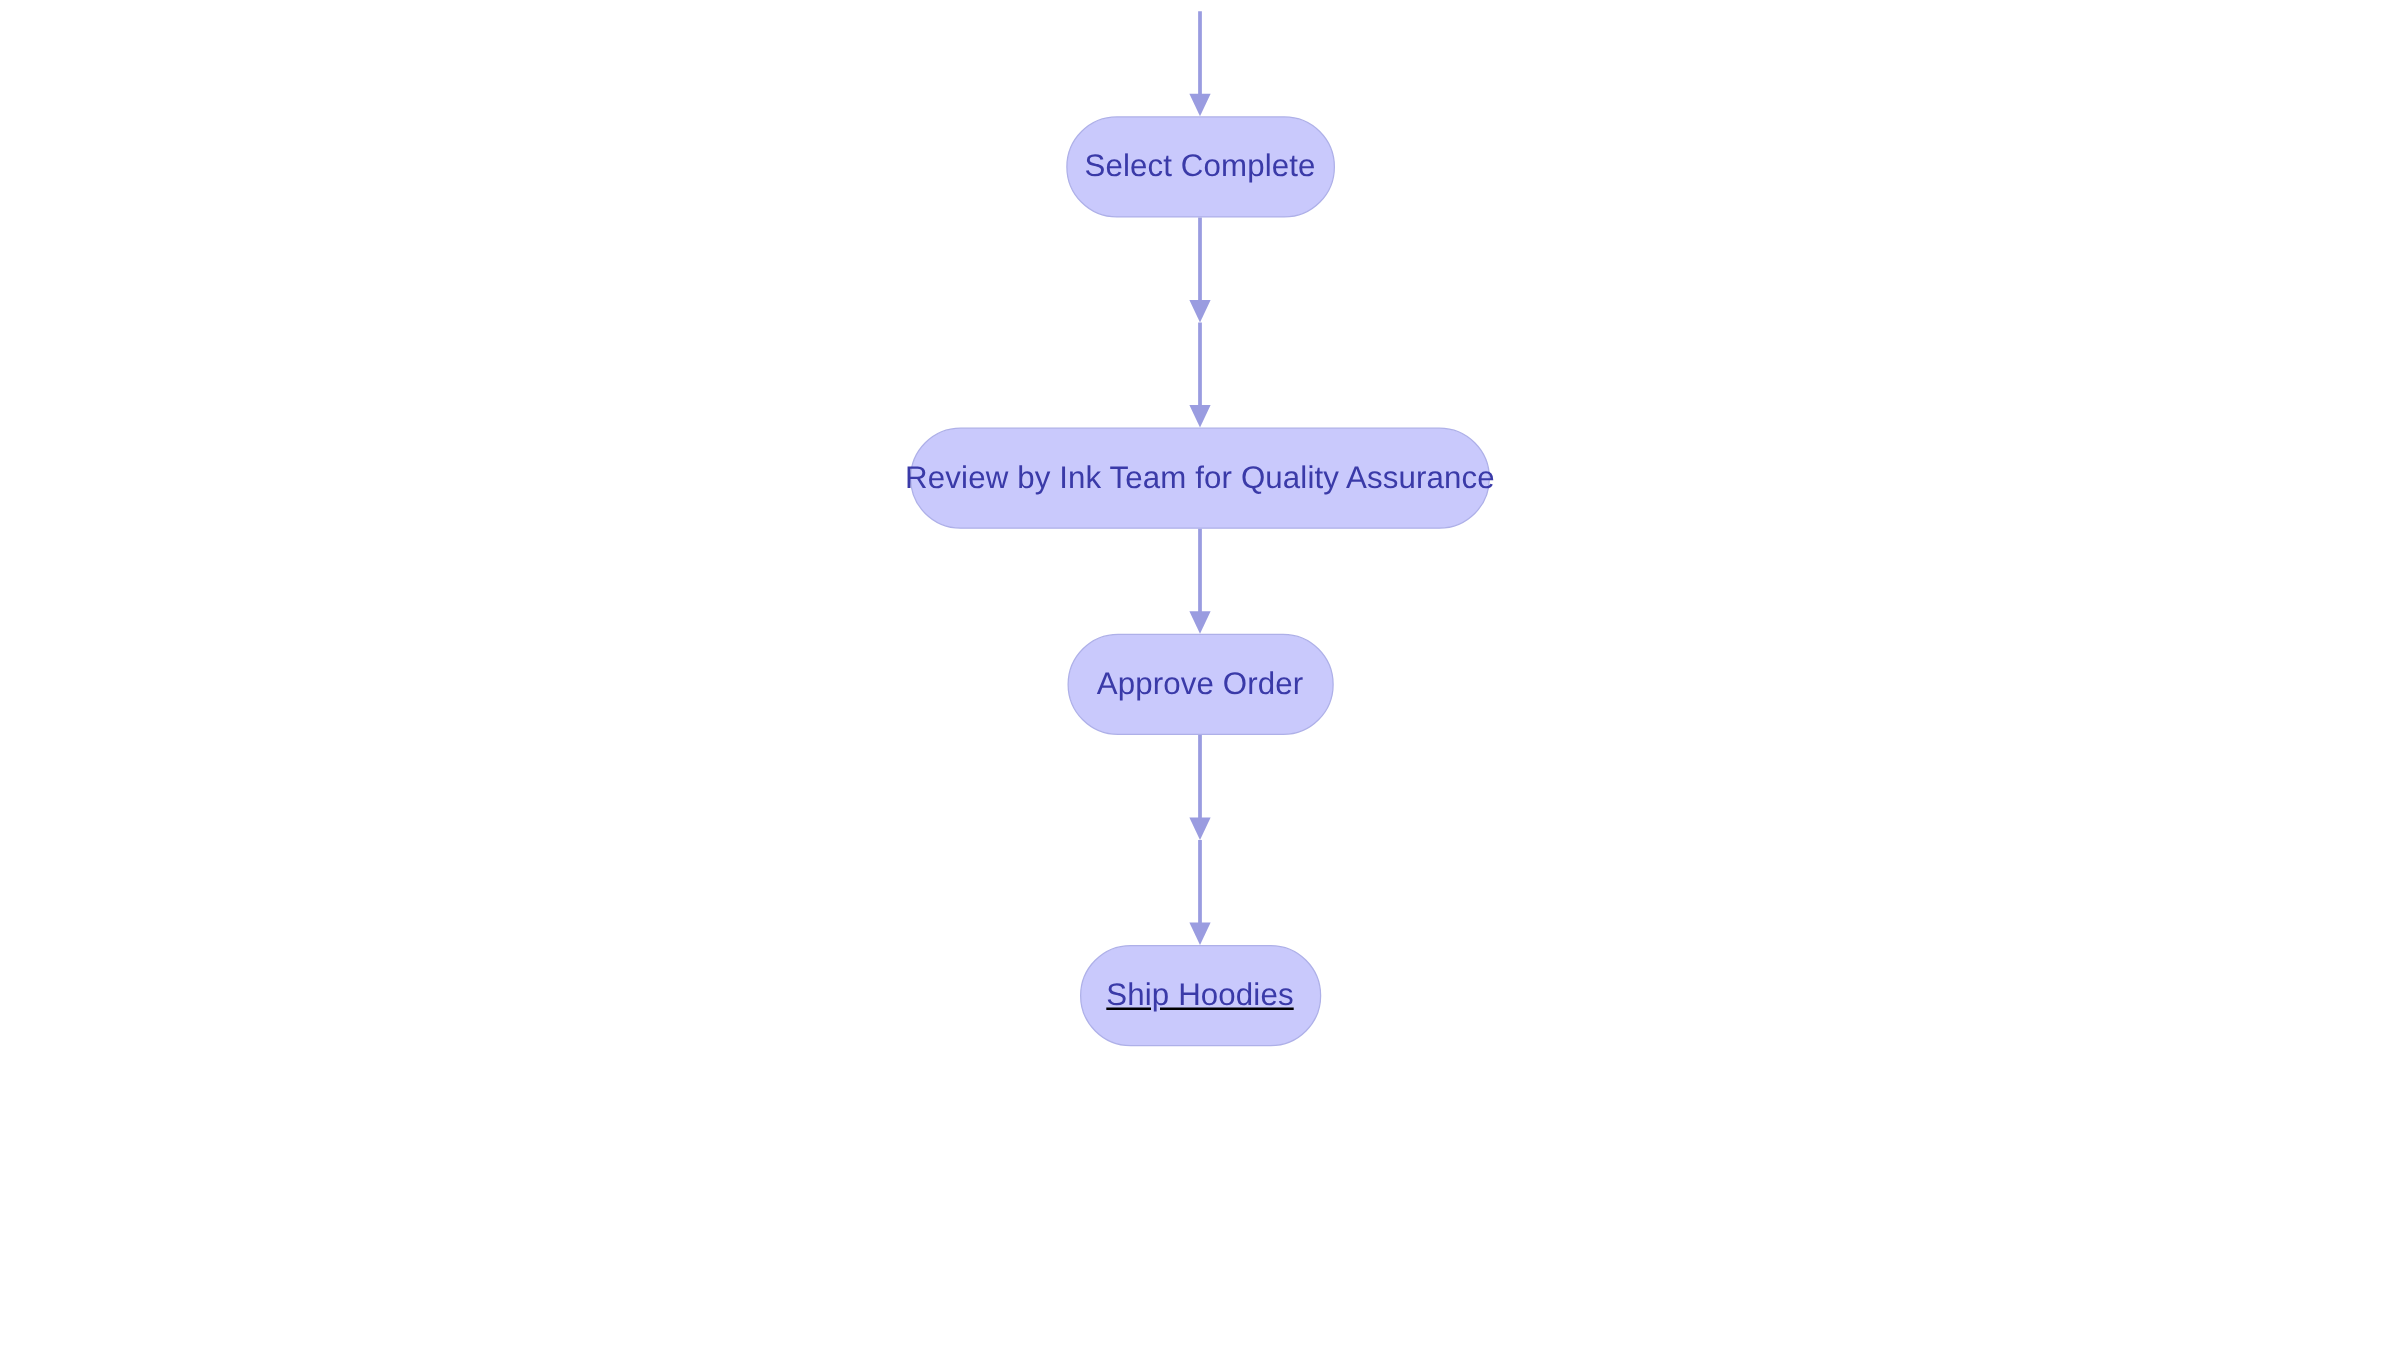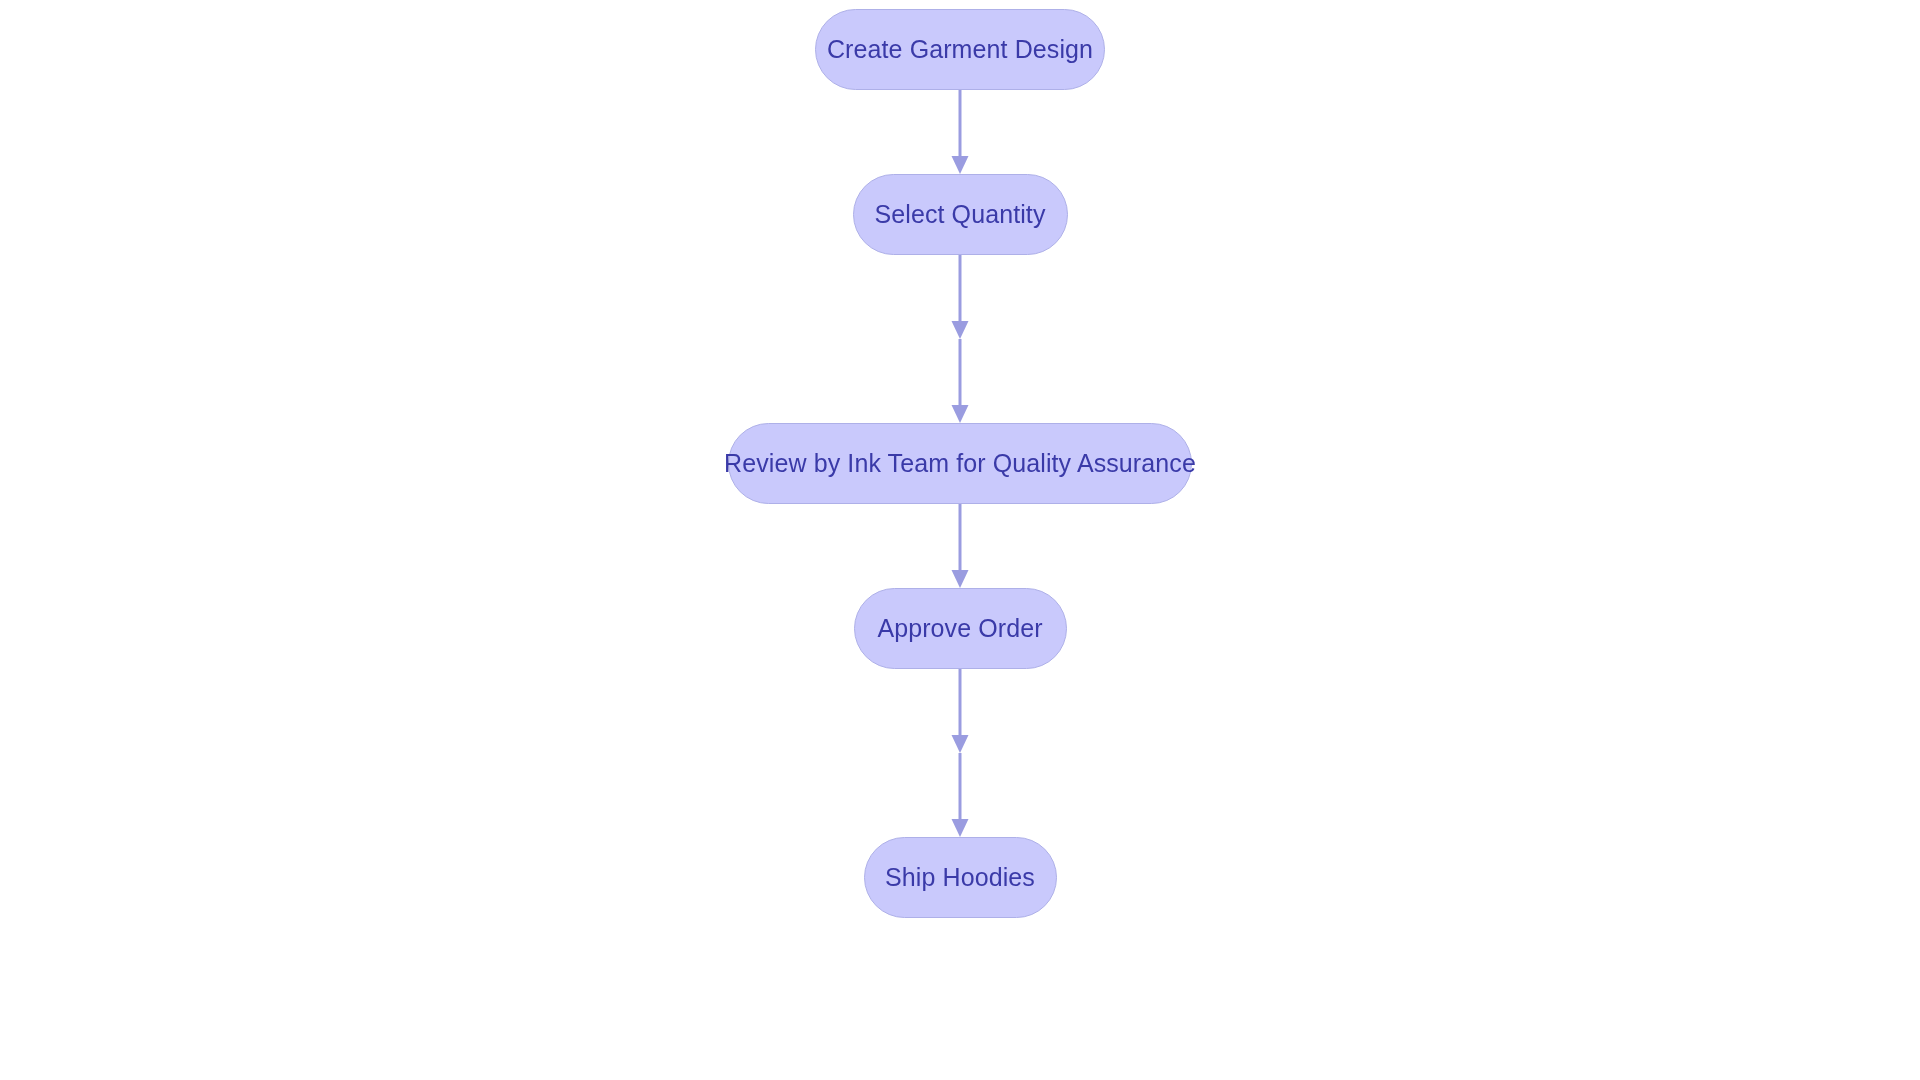--- a/index.html
+++ b/index.html
@@ -63,33 +63,30 @@
     width: 20px;
     height: 84px;
     overflow: visible;
   }
 </style>
 </head>
 <body>
 
 <div id="flowchart-canvas" style="background: rgb(255, 255, 255);">
 
-  <div class="node" style="width: 290px; background: rgb(201, 201, 252); border-color: rgb(174, 176, 232);">
-    <span class="node-label" style="color: rgb(58, 58, 168);">Create Garment Design</span>
-  </div>
 
   <div class="connector">
     <svg viewBox="0 0 20 84" xmlns="http://www.w3.org/2000/svg">
       <line x1="10" y1="0" x2="10" y2="68" stroke="#9a9ce0" stroke-width="3"></line>
       <polygon points="10,84 1.5,66 18.5,66" fill="#9a9ce0"></polygon>
     </svg>
   </div>
 
   <div class="node" style="width: 215px; background: rgb(201, 201, 252); border-color: rgb(174, 176, 232);">
-    <span class="node-label" style="color: rgb(58, 58, 168);">Select Quantity</span>
+    <span class="node-label" style="color: rgb(58, 58, 168);">Select Complete</span>
   </div>
 
   <div class="connector">
     <svg viewBox="0 0 20 84" xmlns="http://www.w3.org/2000/svg">
       <line x1="10" y1="0" x2="10" y2="68" stroke="#9a9ce0" stroke-width="3"></line>
       <polygon points="10,84 1.5,66 18.5,66" fill="#9a9ce0"></polygon>
     </svg>
   </div>
 
 
@@ -123,17 +120,17 @@
   </div>
 
 
   <div class="connector">
     <svg viewBox="0 0 20 84" xmlns="http://www.w3.org/2000/svg">
       <line x1="10" y1="0" x2="10" y2="68" stroke="#9a9ce0" stroke-width="3"></line>
       <polygon points="10,84 1.5,66 18.5,66" fill="#9a9ce0"></polygon>
     </svg>
   </div>
 
-  <div class="node" style="width: 193px; background: rgb(201, 201, 252); border-color: rgb(174, 176, 232);">
+  <div class="node" style="width: 193px; background: rgb(201, 201, 252); border-color: rgb(174, 176, 232); text-decoration: underline;">
     <span class="node-label" style="color: rgb(58, 58, 168);">Ship Hoodies</span>
   </div>
 
 </div>
 
 </body></html>

